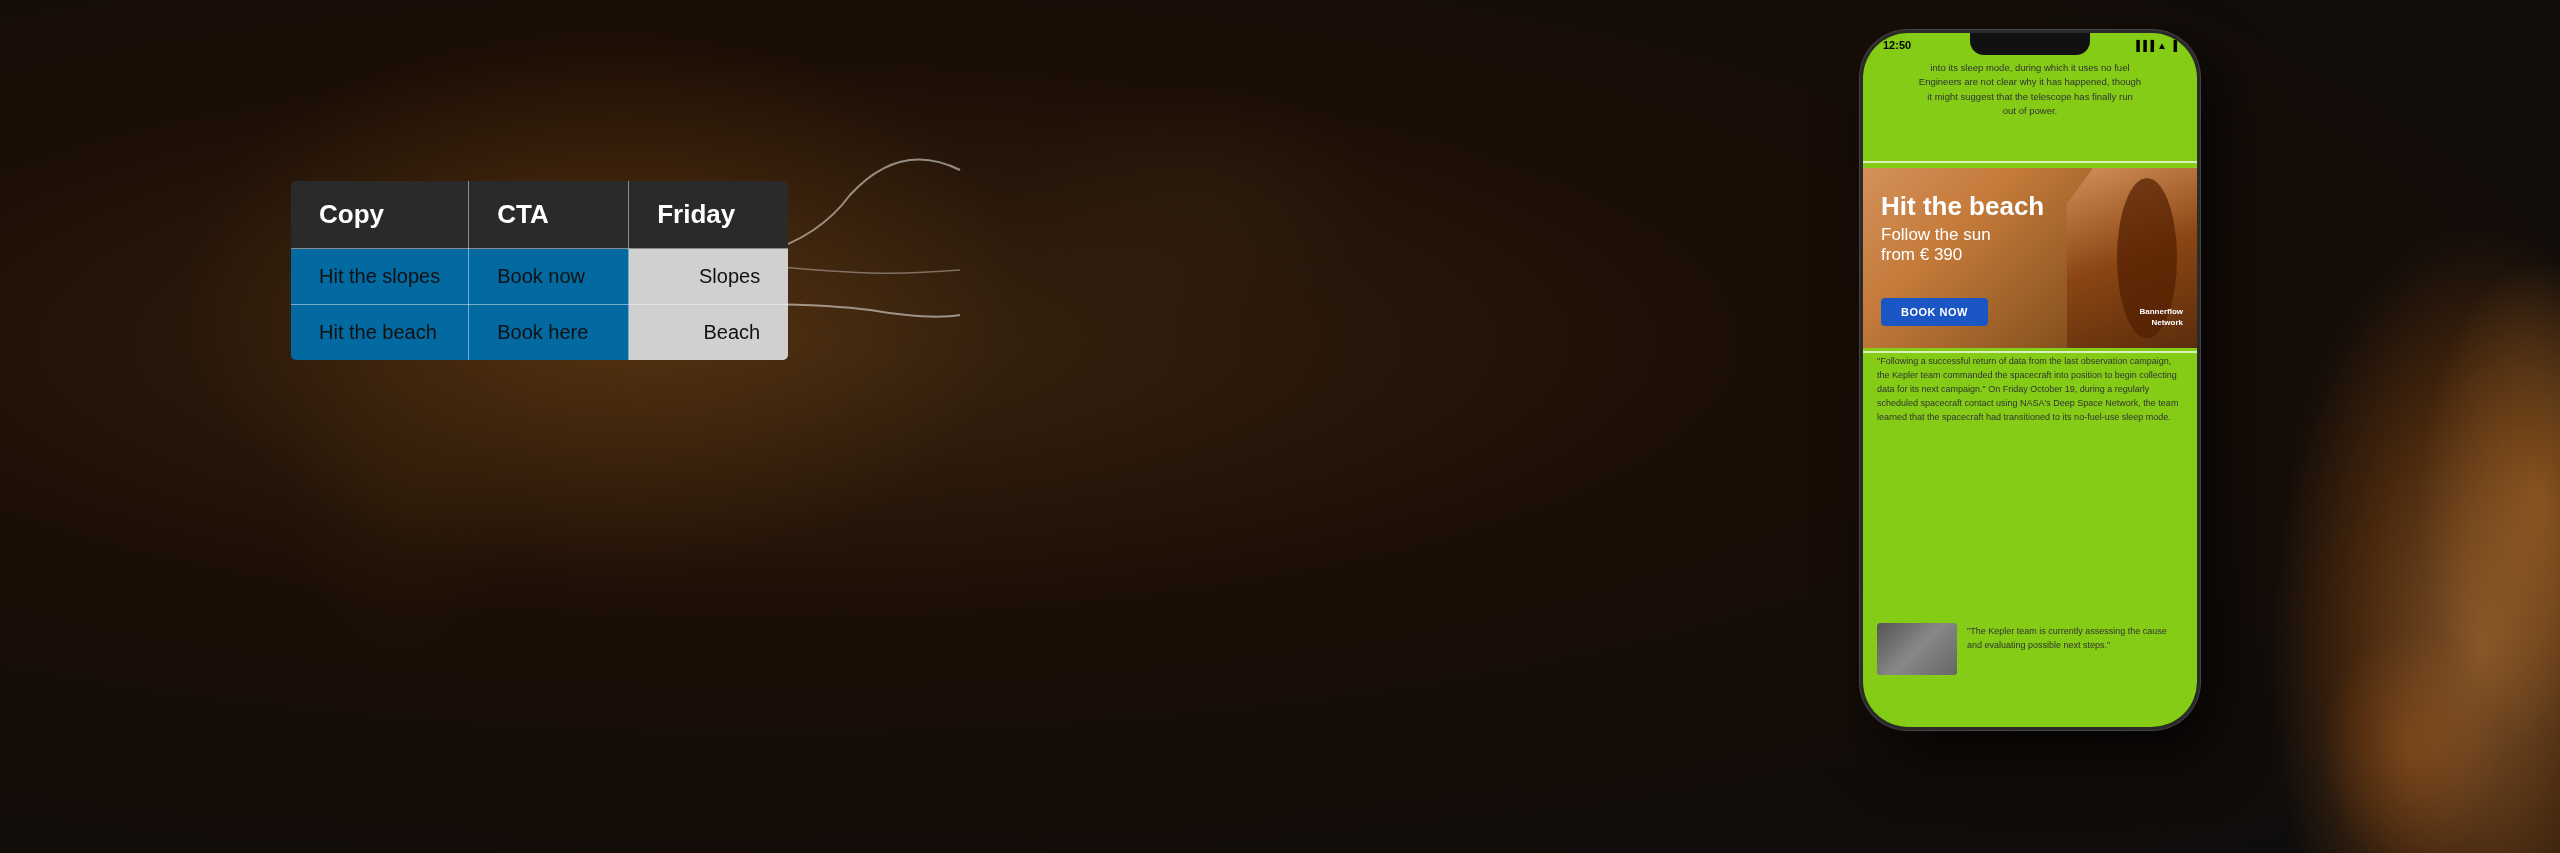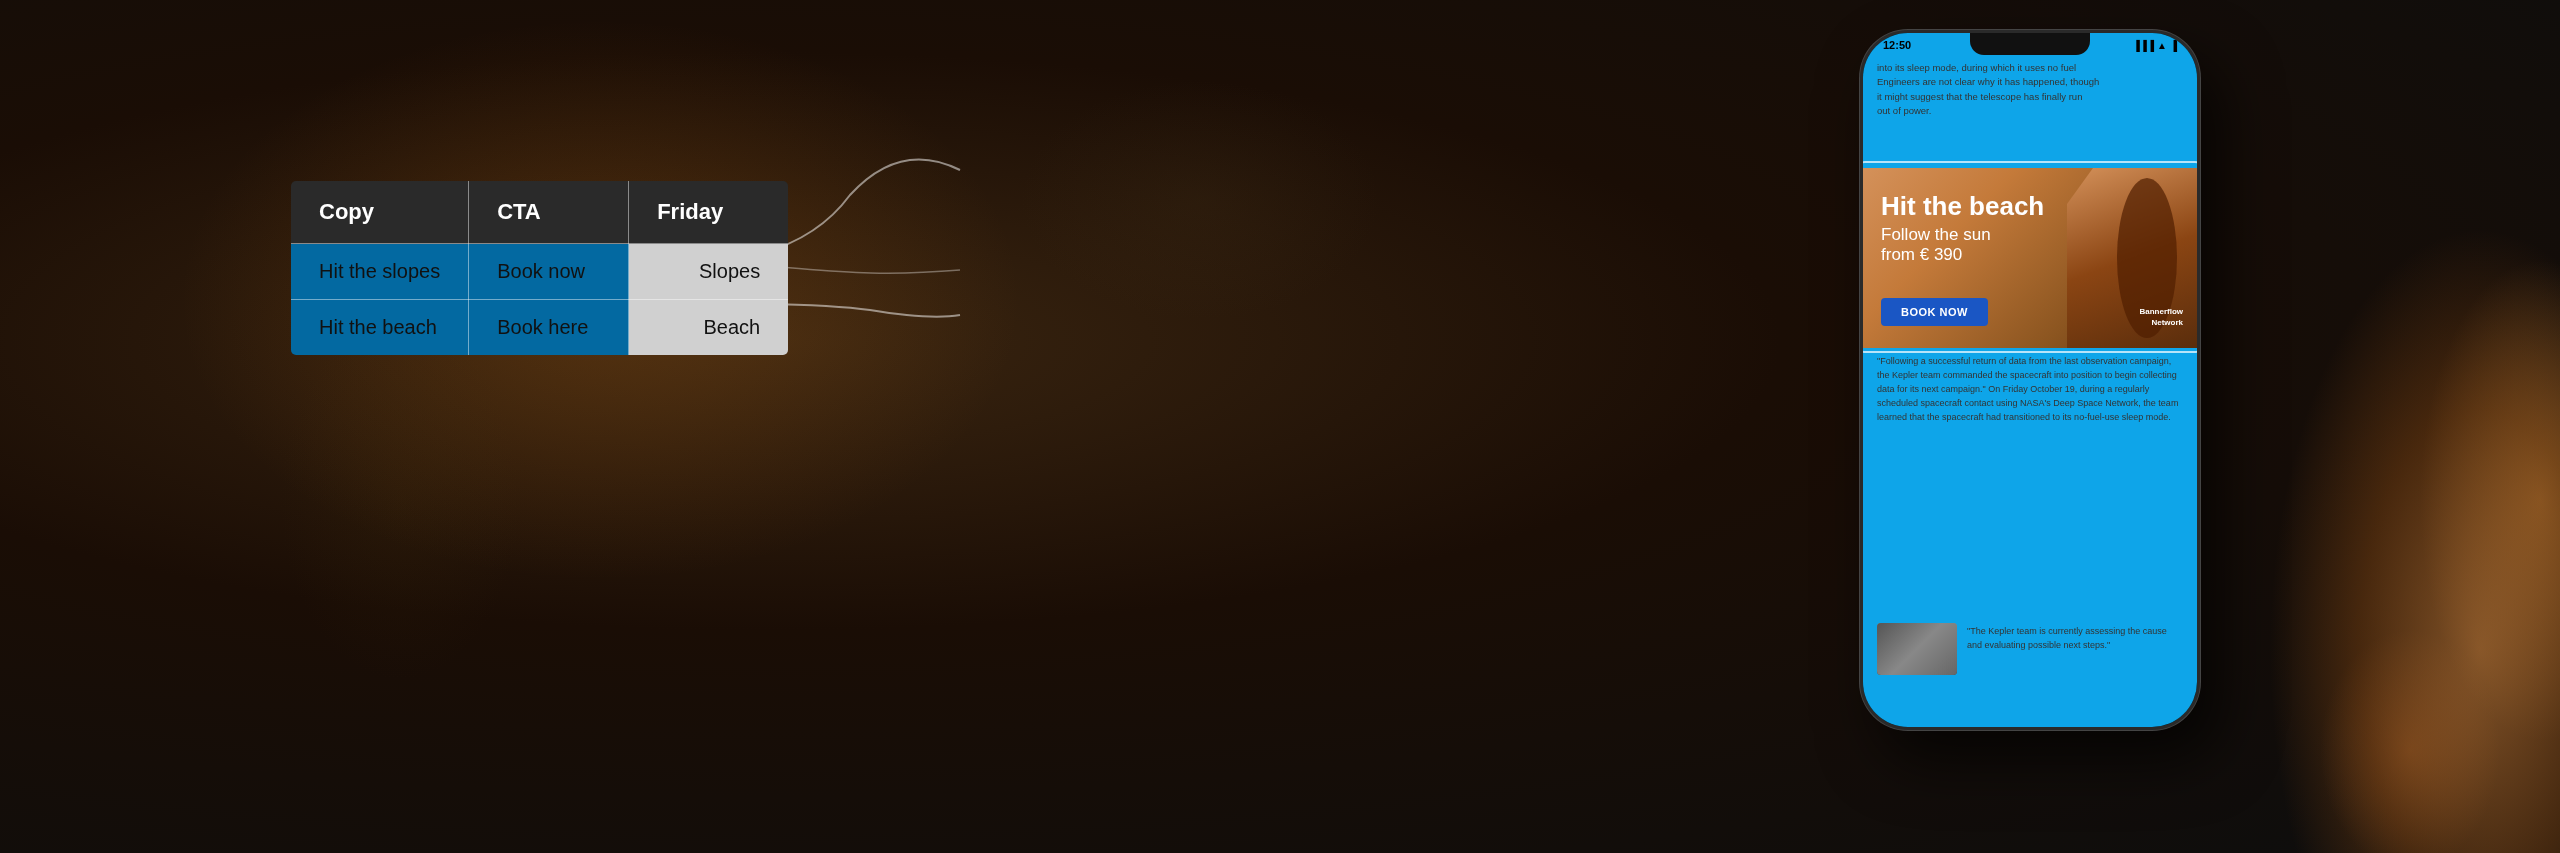--- a/index.html
+++ b/index.html
@@ -48,21 +48,21 @@
     }
 
     .data-table th, .data-table td {
       border: 1.5px solid rgba(255,255,255,0.45);
       padding: 0;
     }
 
     .data-table th {
       background: #2a2a2a;
       color: #ffffff;
-      font-size: 22px;
+      font-size: 26px;
       font-weight: 600;
       padding: 18px 28px;
       text-align: left;
     }
 
     .data-table td {
       background: #0369a1;
       color: #111;
       font-size: 20px;
       padding: 16px 28px;
@@ -148,33 +148,34 @@
       align-items: center;
       gap: 3px;
       font-size: 10px;
     }
 
     
     .phone-screen {
       position: absolute;
       top: 0;
       left: 0; right: 0; bottom: 0;
-      background: #0ea5e9;
+      background: #84cc16;
       overflow: hidden;
       border-radius: 7px;
     }
 
     
     .article-top {
       position: absolute;
       top: 28px;
       left: 14px; right: 14px;
       font-size: 9.5px;
       line-height: 1.5;
       color: #333;
+      text-align: center;
     }
 
     
     .ad-banner {
       position: absolute;
       top: 135px;
       left: 0; right: 0;
       height: 180px;
       background: linear-gradient(135deg, #d4915a 0%, #c47a3a 30%, #8b5520 70%, #5a3010 100%);
       overflow: hidden;

